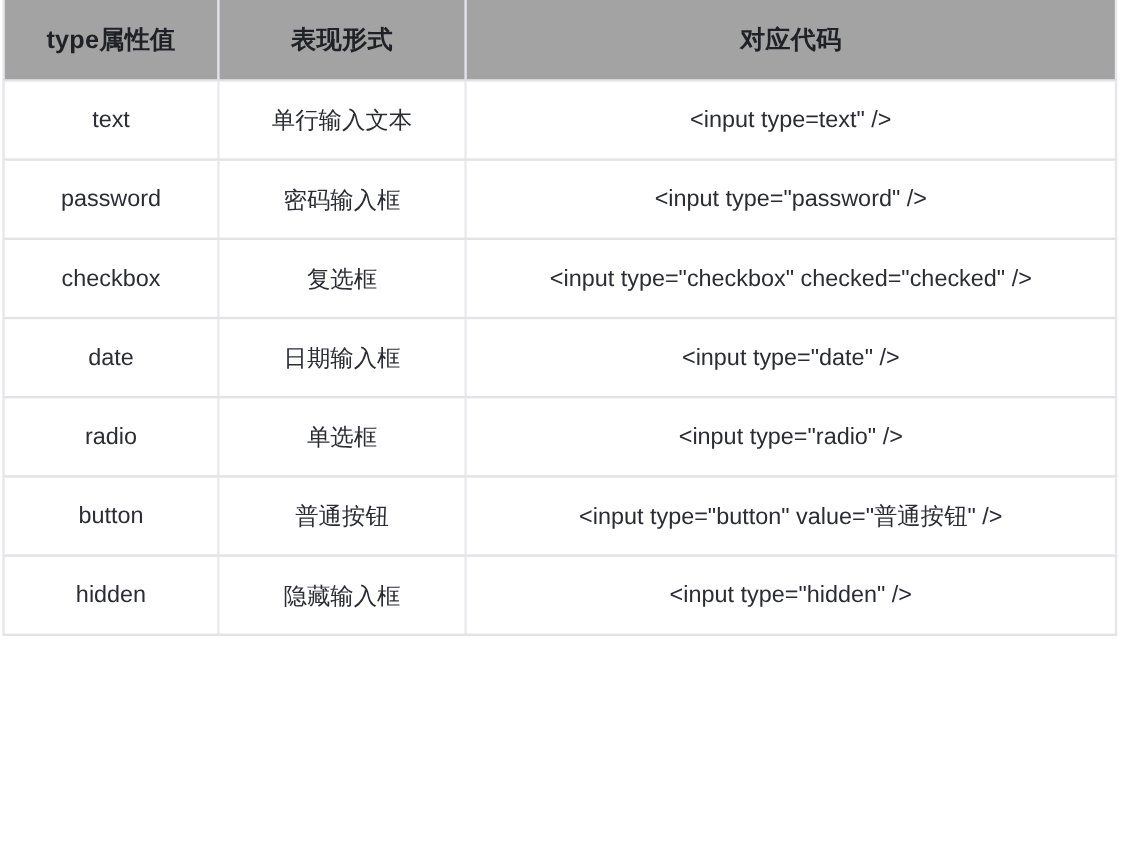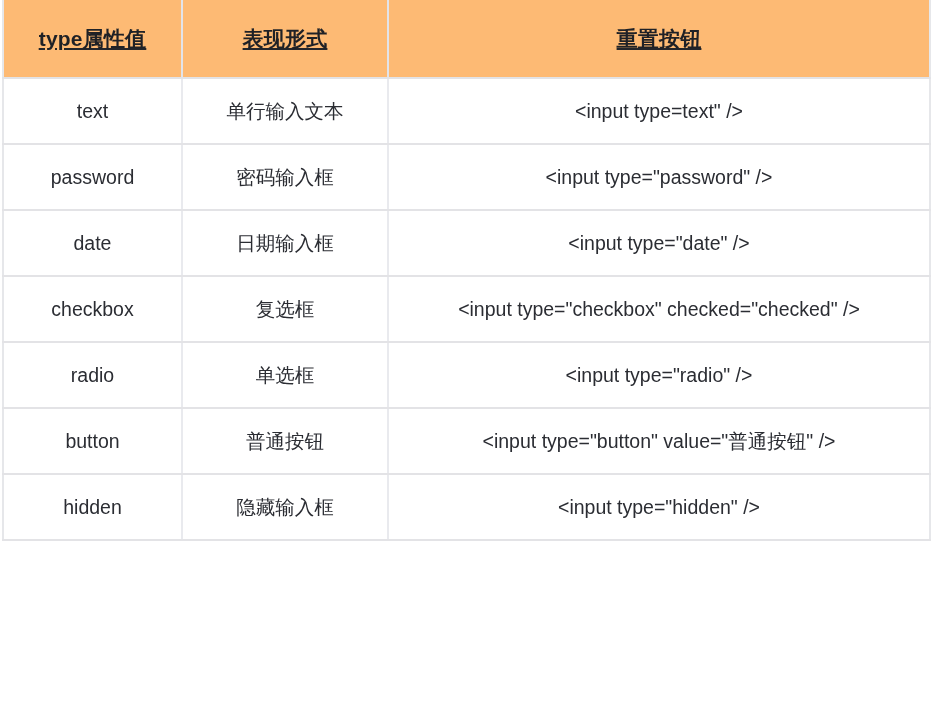--- a/index.html
+++ b/index.html
@@ -31,23 +31,22 @@
     table-layout: fixed;
     border-left: 2px solid #e6e7ea;
     border-right: 2px solid #e6e7ea;
   }
 
   table.type-table col.col-type   { width: 179px; }
   table.type-table col.col-form   { width: 206px; }
   table.type-table col.col-code   { width: 542px; }
 
   thead tr.header-row {
-    background: #fdba74;
-    height: 78px;
-    text-decoration: underline;
+    background: #a3a3a3;
+    height: 67px;
   }
 
   thead th {
     font-size: 21px;
     font-weight: bold;
     color: #1f2126;
     text-align: center;
     vertical-align: middle;
     padding: 0 6px;
     border-right: 2px solid #e2e4ea;
@@ -86,43 +85,43 @@
   <table class="type-table">
     <colgroup>
       <col class="col-type">
       <col class="col-form">
       <col class="col-code">
     </colgroup>
     <thead>
       <tr class="header-row">
         <th>type属性值</th>
         <th>表现形式</th>
-        <th>重置按钮</th>
+        <th>对应代码</th>
       </tr>
     </thead>
     <tbody>
       <tr class="data-row">
         <td class="cell-type">text</td>
         <td class="cell-form">单行输入文本</td>
         <td class="cell-code">&lt;input type=text" /&gt;</td>
       </tr>
       <tr class="data-row">
         <td class="cell-type">password</td>
         <td class="cell-form">密码输入框</td>
         <td class="cell-code">&lt;input type="password"  /&gt;</td>
       </tr>
       <tr class="data-row">
+        <td class="cell-type">checkbox</td>
+        <td class="cell-form">复选框</td>
+        <td class="cell-code">&lt;input type="checkbox" checked="checked"  /&gt;</td>
+      </tr>
+      <tr class="data-row">
         <td class="cell-type">date</td>
         <td class="cell-form">日期输入框</td>
         <td class="cell-code">&lt;input type="date" /&gt;</td>
-      </tr>
-      <tr class="data-row">
-        <td class="cell-type">checkbox</td>
-        <td class="cell-form">复选框</td>
-        <td class="cell-code">&lt;input type="checkbox" checked="checked"  /&gt;</td>
       </tr>
       <tr class="data-row">
         <td class="cell-type">radio</td>
         <td class="cell-form">单选框</td>
         <td class="cell-code">&lt;input type="radio"  /&gt;</td>
       </tr>
       <tr class="data-row">
         <td class="cell-type">button</td>
         <td class="cell-form">普通按钮</td>
         <td class="cell-code">&lt;input type="button" value="普通按钮"  /&gt;</td>

